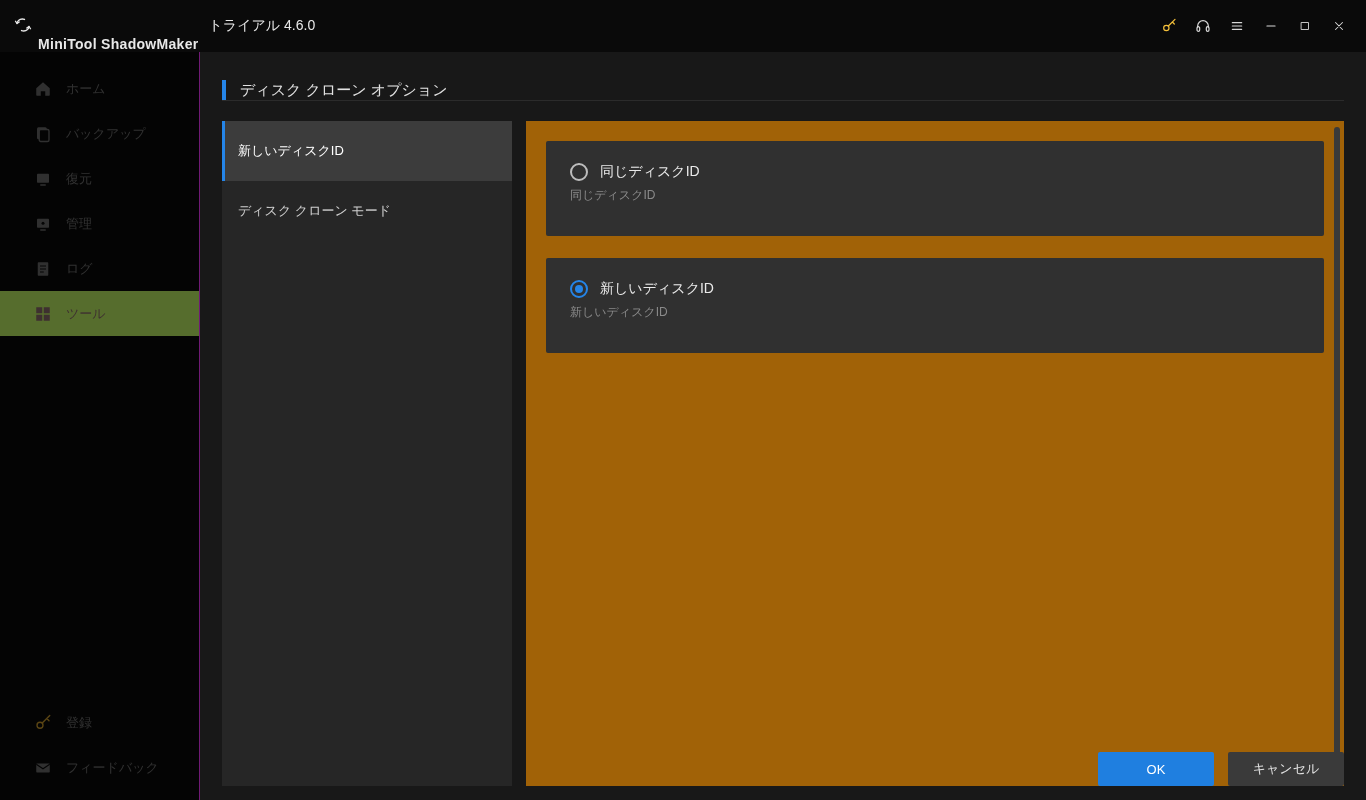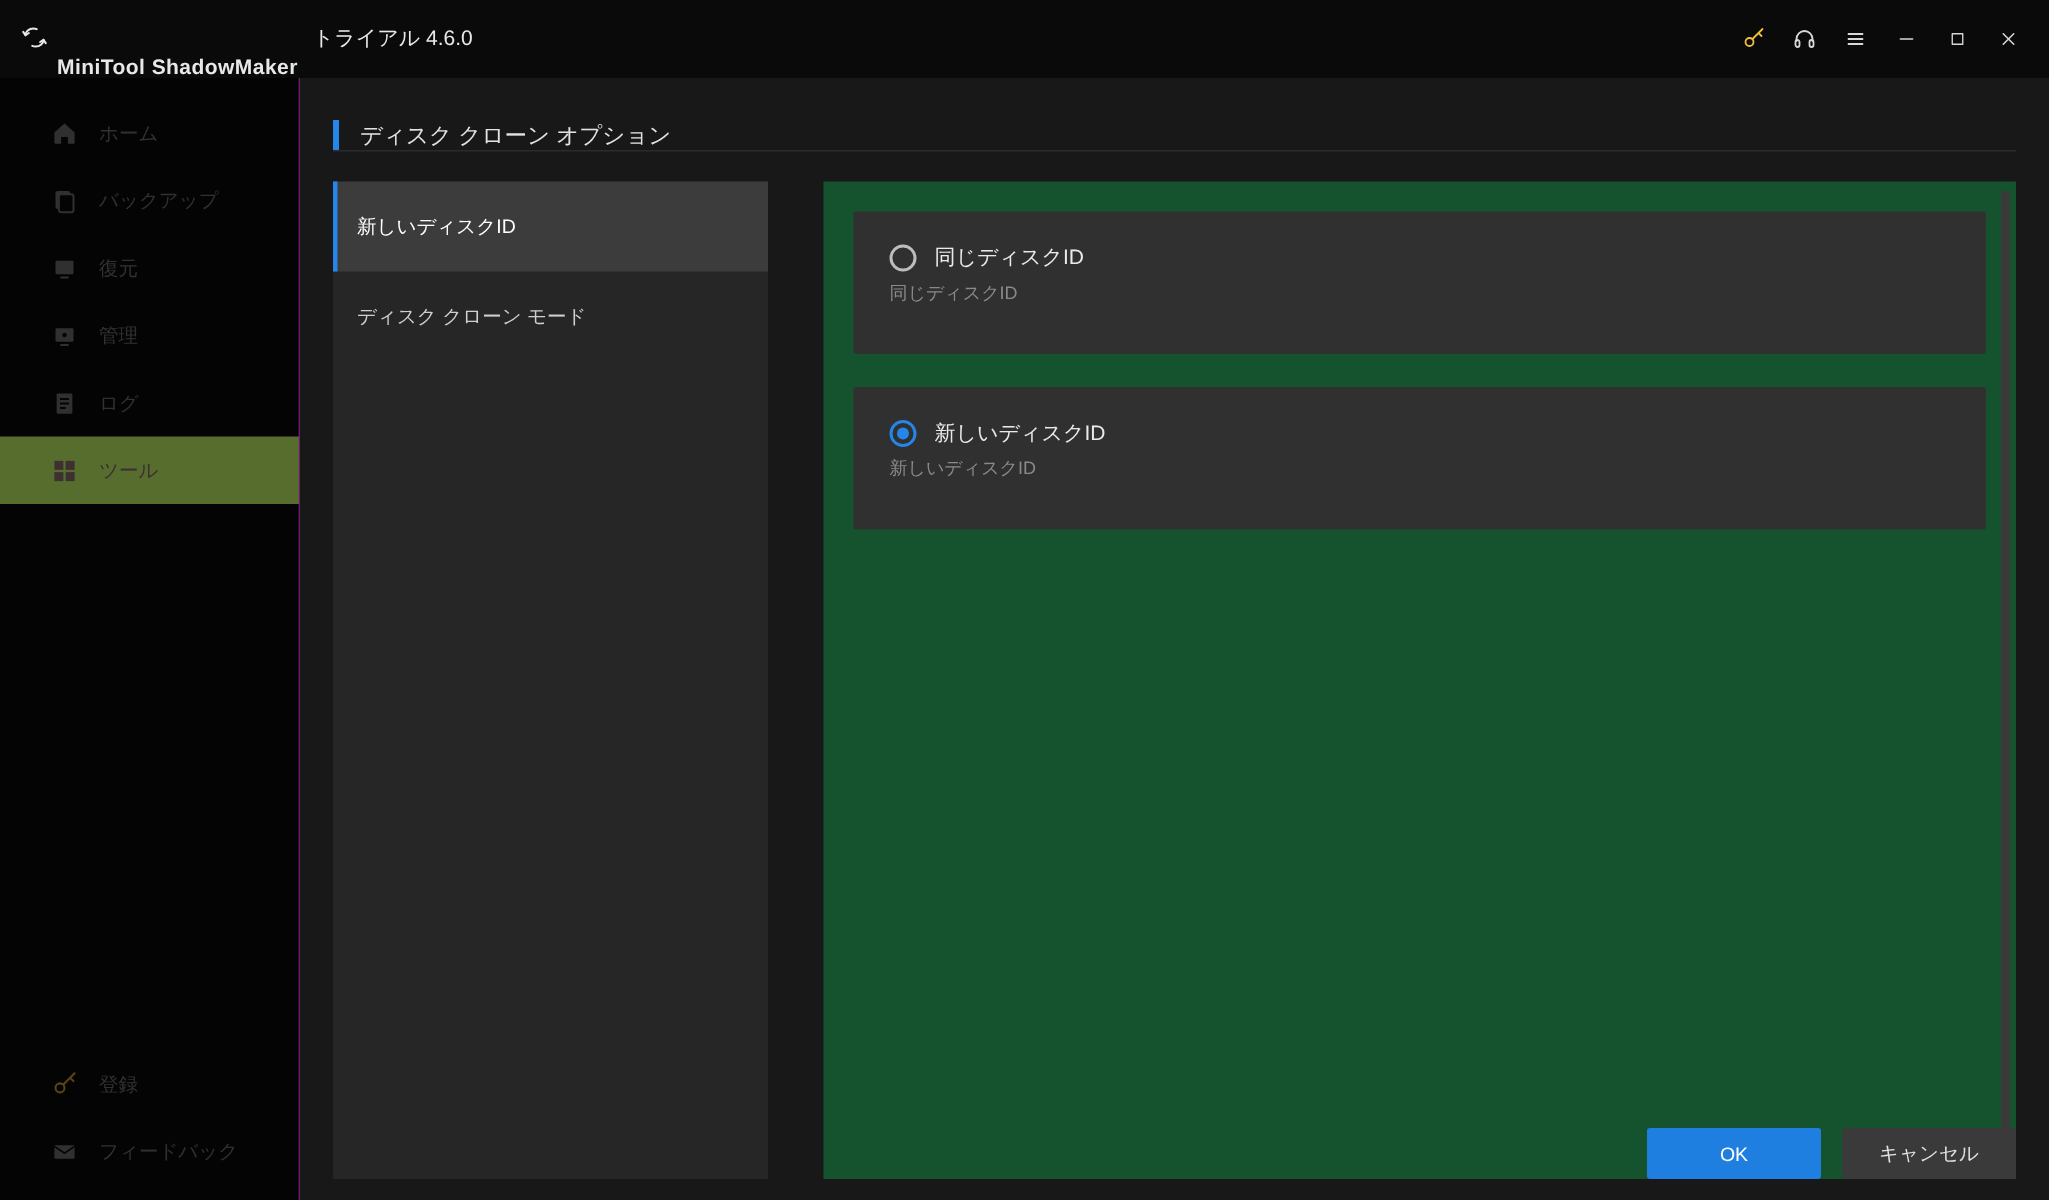--- a/index.html
+++ b/index.html
@@ -108,25 +108,24 @@
   background: #3c3c3c;
   color: #ffffff;
   position: relative;
 }
 .cat-item.active::before {
   content: ""; position: absolute; left: 0; top: 0; bottom: 0;
   width: 3px; background: #2585e8;
 }
 
 .options-area {
-  flex: 1; background: #14532d;
+  flex: 1; background: #a16207;
   padding: 20px 20px 20px 20px;
   position: relative;
   overflow: hidden;
-  margin-left: 23px;
 }
 .options-area .scrollbar-track {
   position: absolute; right: 4px; top: 6px; bottom: 6px;
   width: 6px; background: #3a3a3a; border-radius: 3px;
 }
 
 .option-card {
   background: #303030;
   border-radius: 2px;
   padding: 22px 24px 32px 24px;

